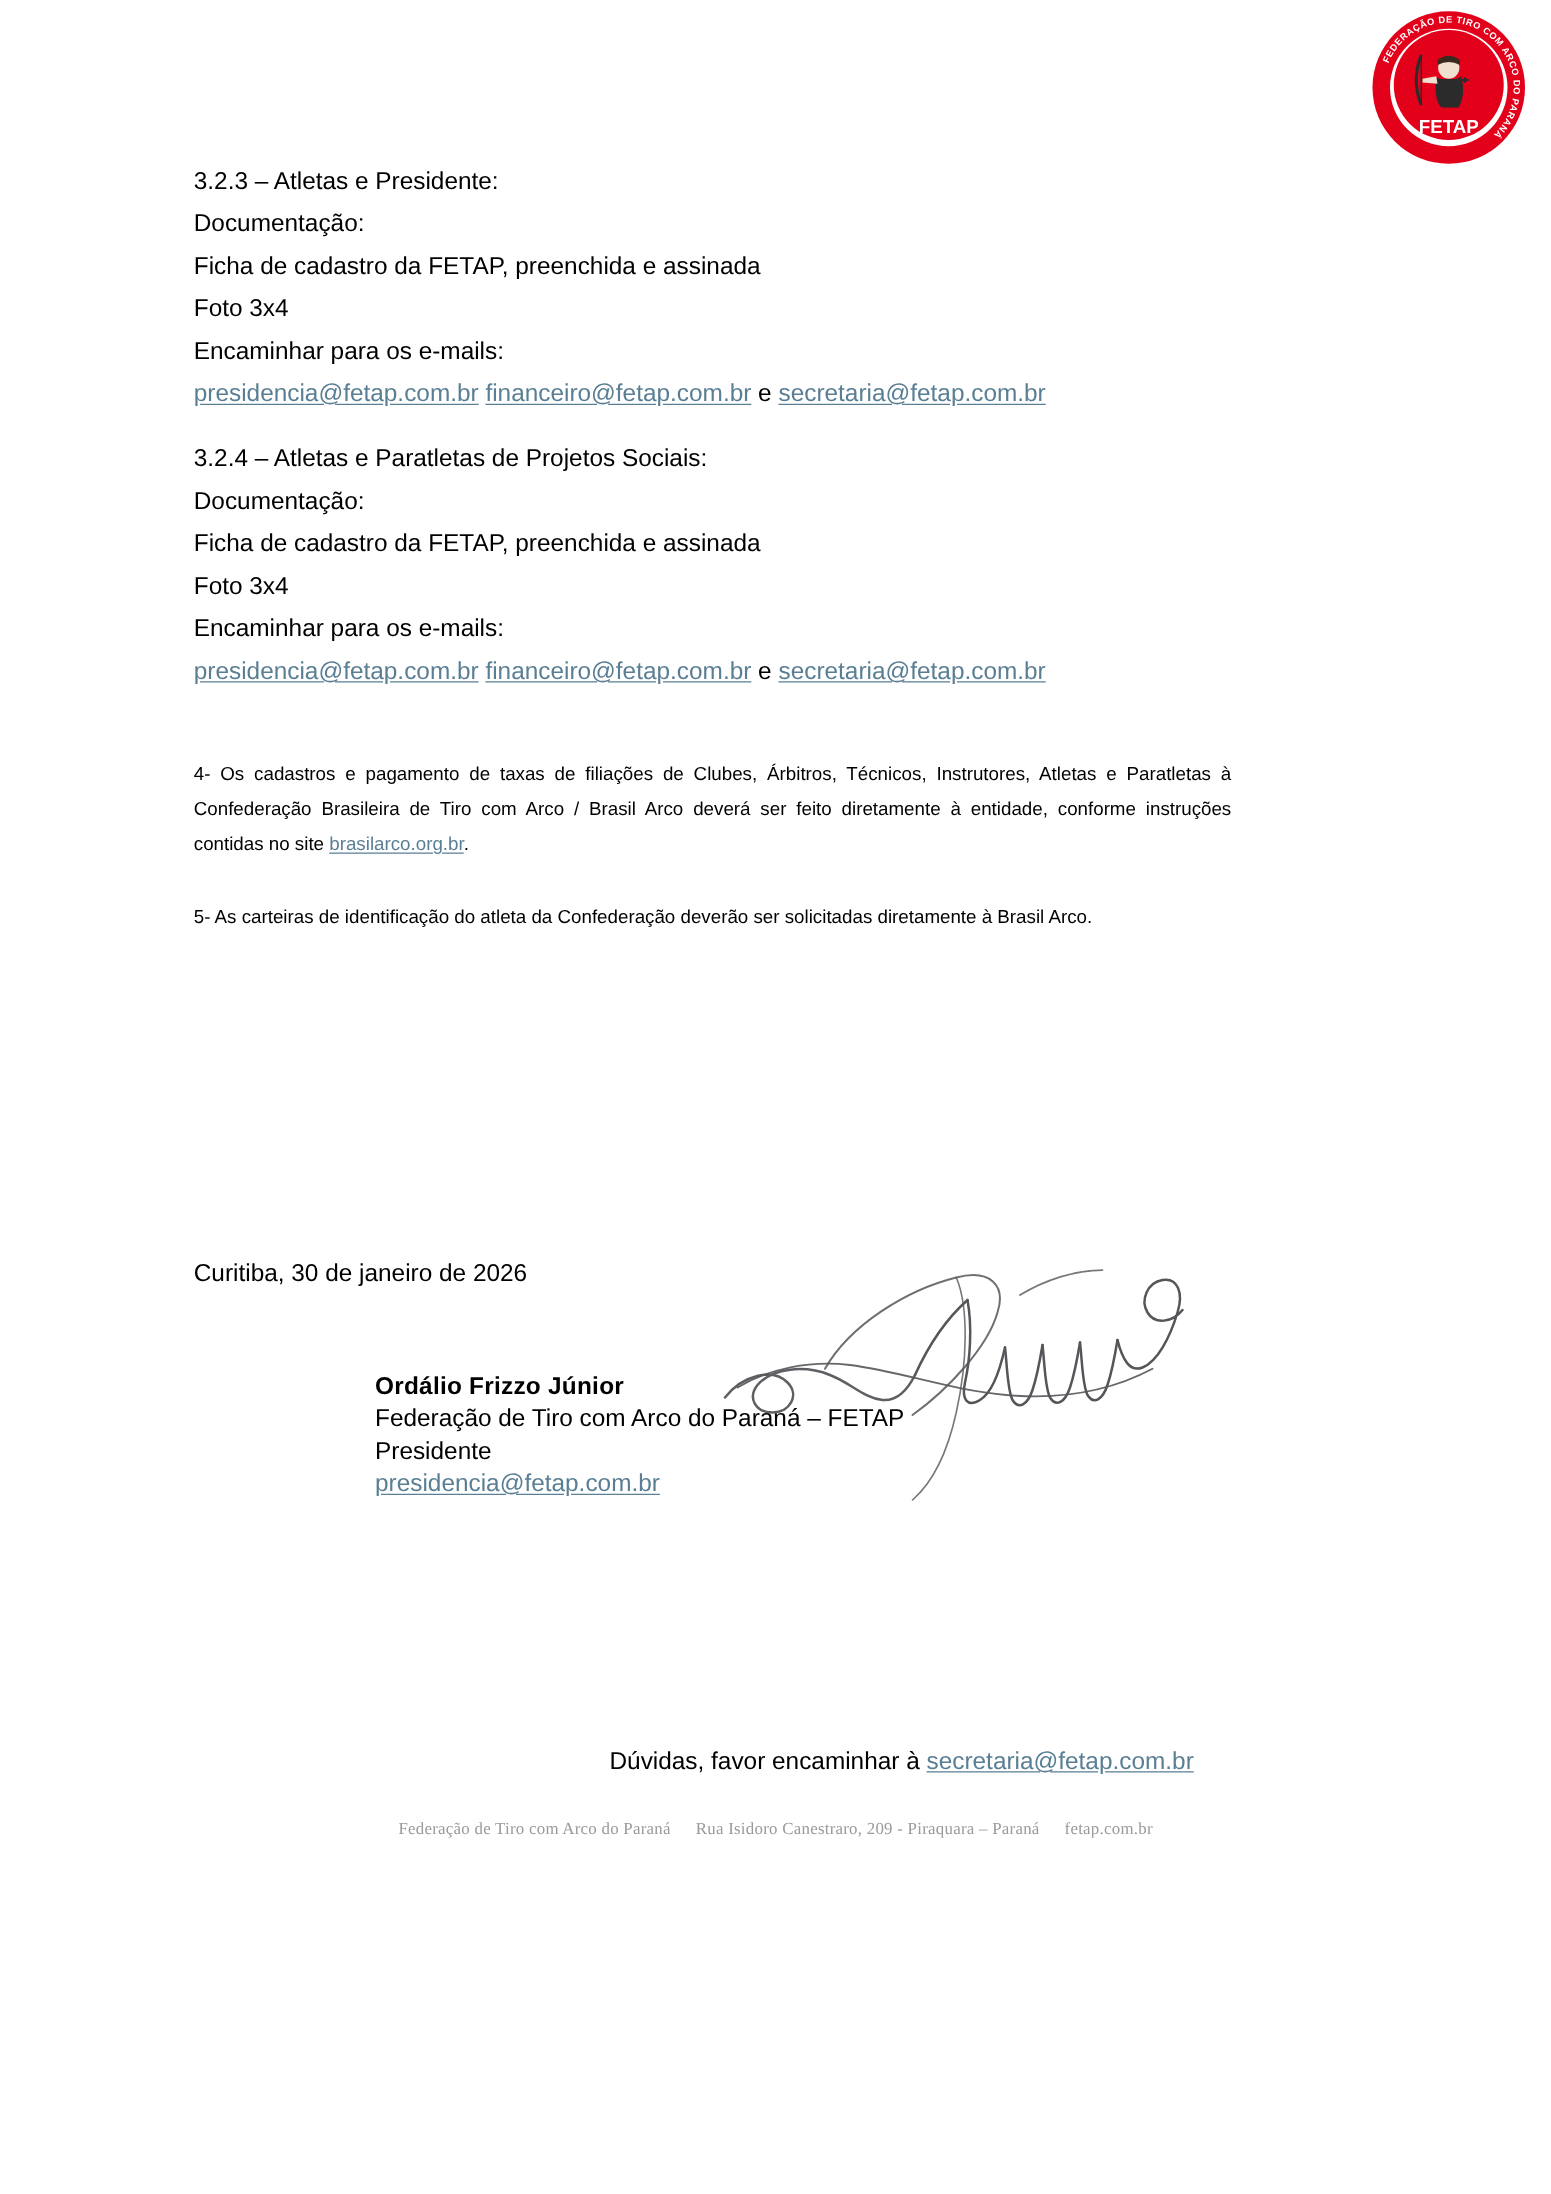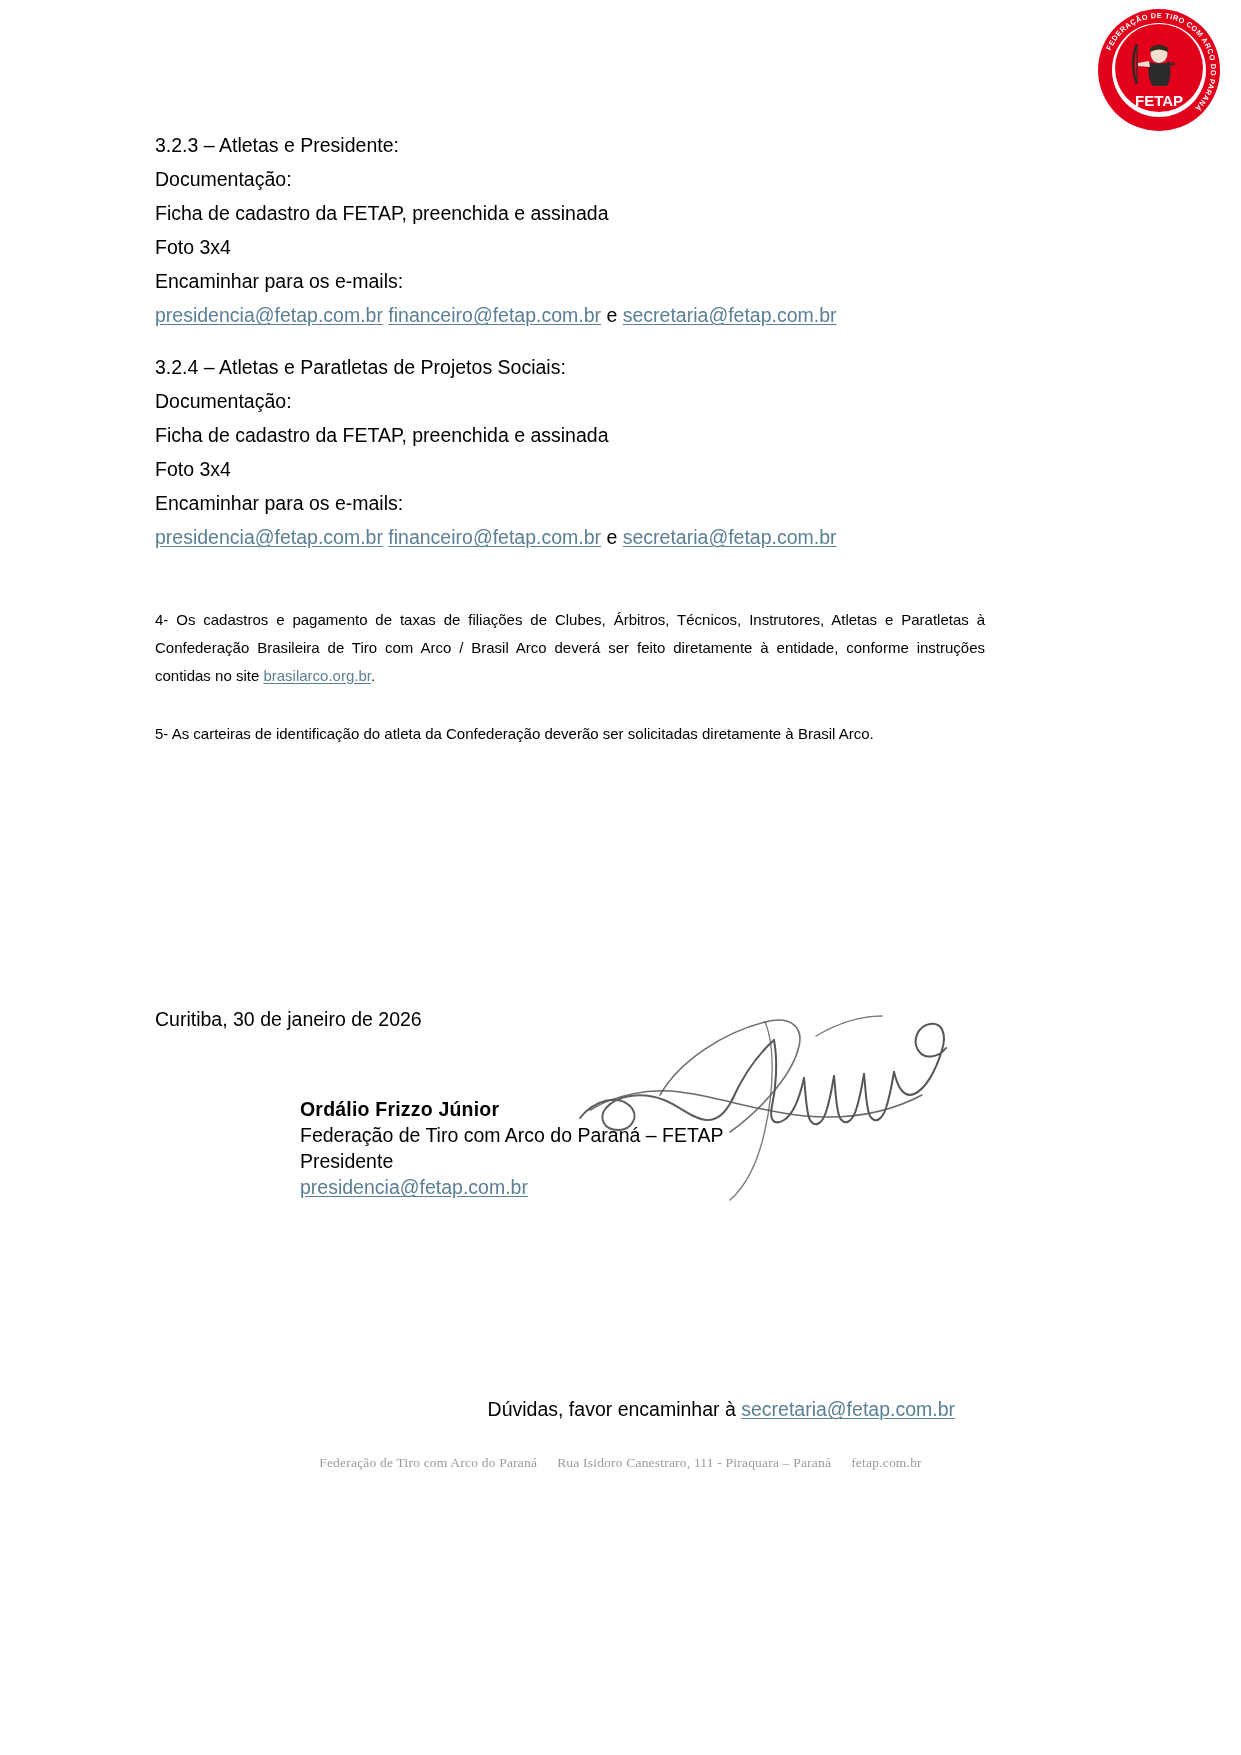--- a/index.html
+++ b/index.html
@@ -216,16 +216,16 @@
   <div class="sig-block">
     <div class="sig-name">Ordálio Frizzo Júnior</div>
     <div>Federação de Tiro com Arco do Paraná – FETAP</div>
     <div>Presidente</div>
     <div><a class="link" href="#">presidencia@fetap.com.br</a></div>
   </div>
 
   <div class="duvidas"><span>Dúvidas, favor encaminhar à </span><a class="link" href="#">secretaria@fetap.com.br</a></div>
 
   <div class="page-footer">
-    <span>Federação de Tiro com Arco do Paraná</span><span>Rua Isidoro Canestraro, 111 - Piraquara – Paraná</span><span>fetap.com.br</span>
+    <span>Federação de Tiro com Arco do Paraná</span><span>Rua Isidoro Canestraro, 209 - Piraquara – Paraná</span><span>fetap.com.br</span>
   </div>
 
 </div>
 
 </body></html>

